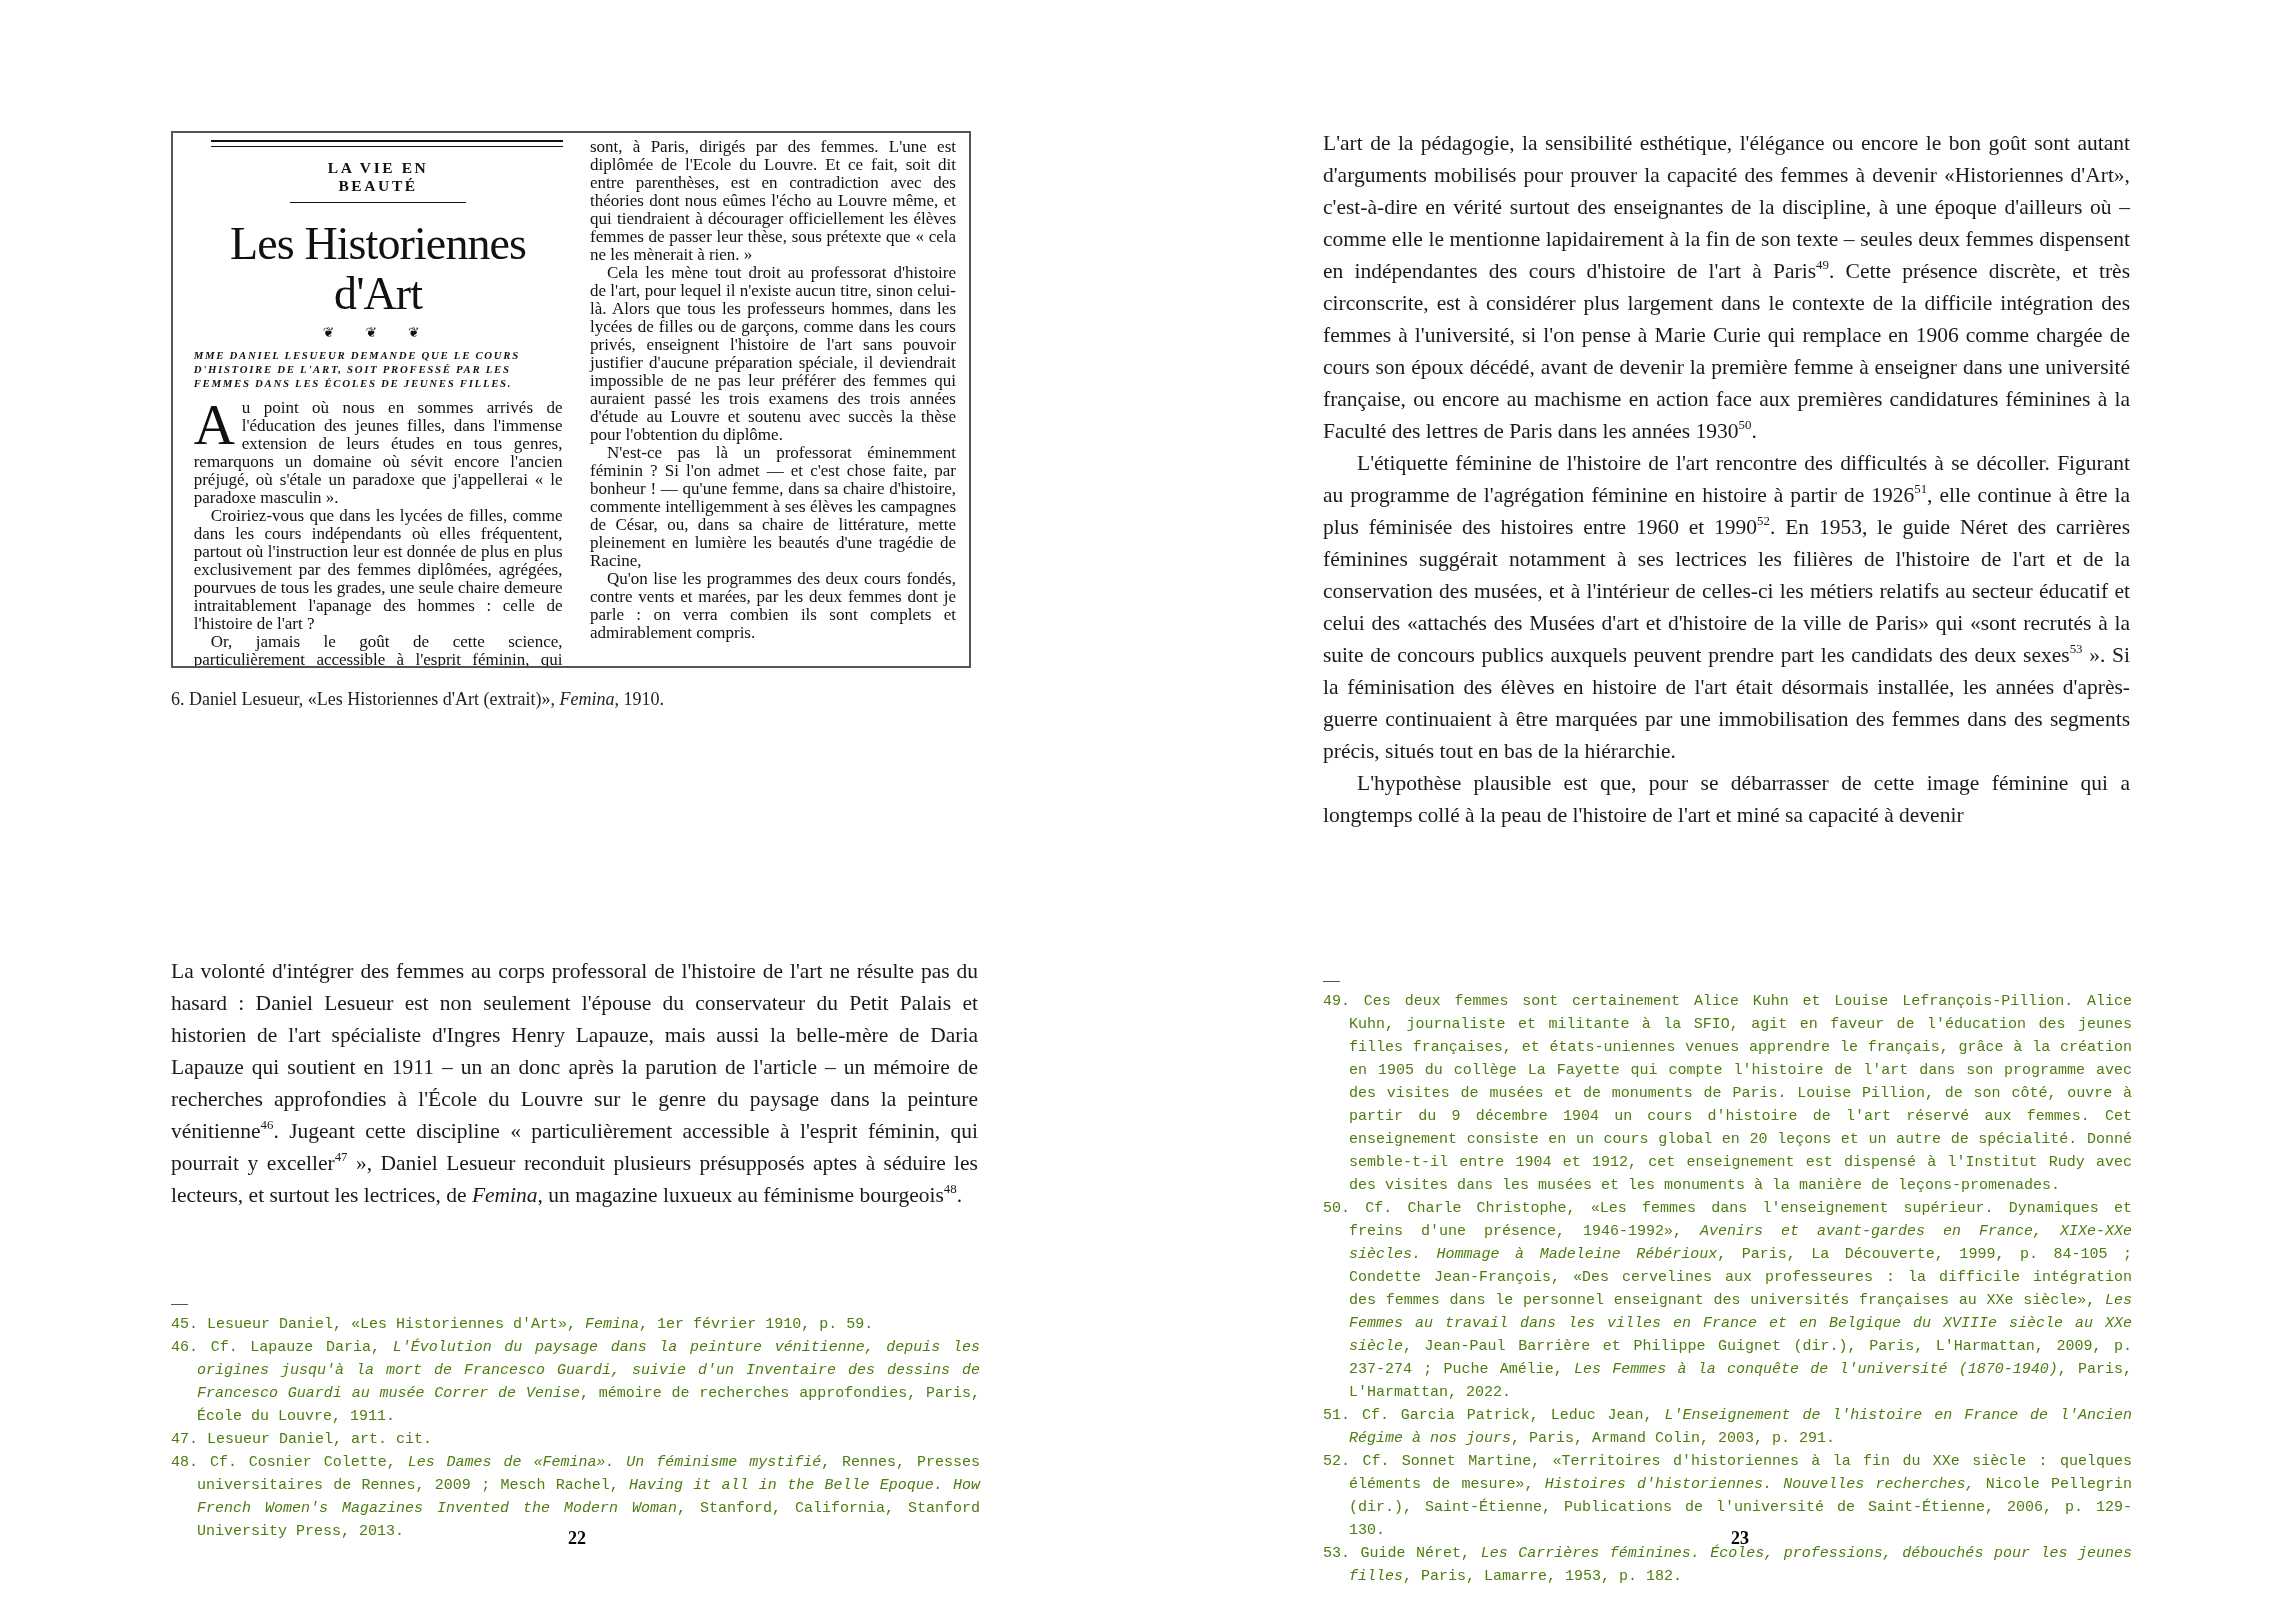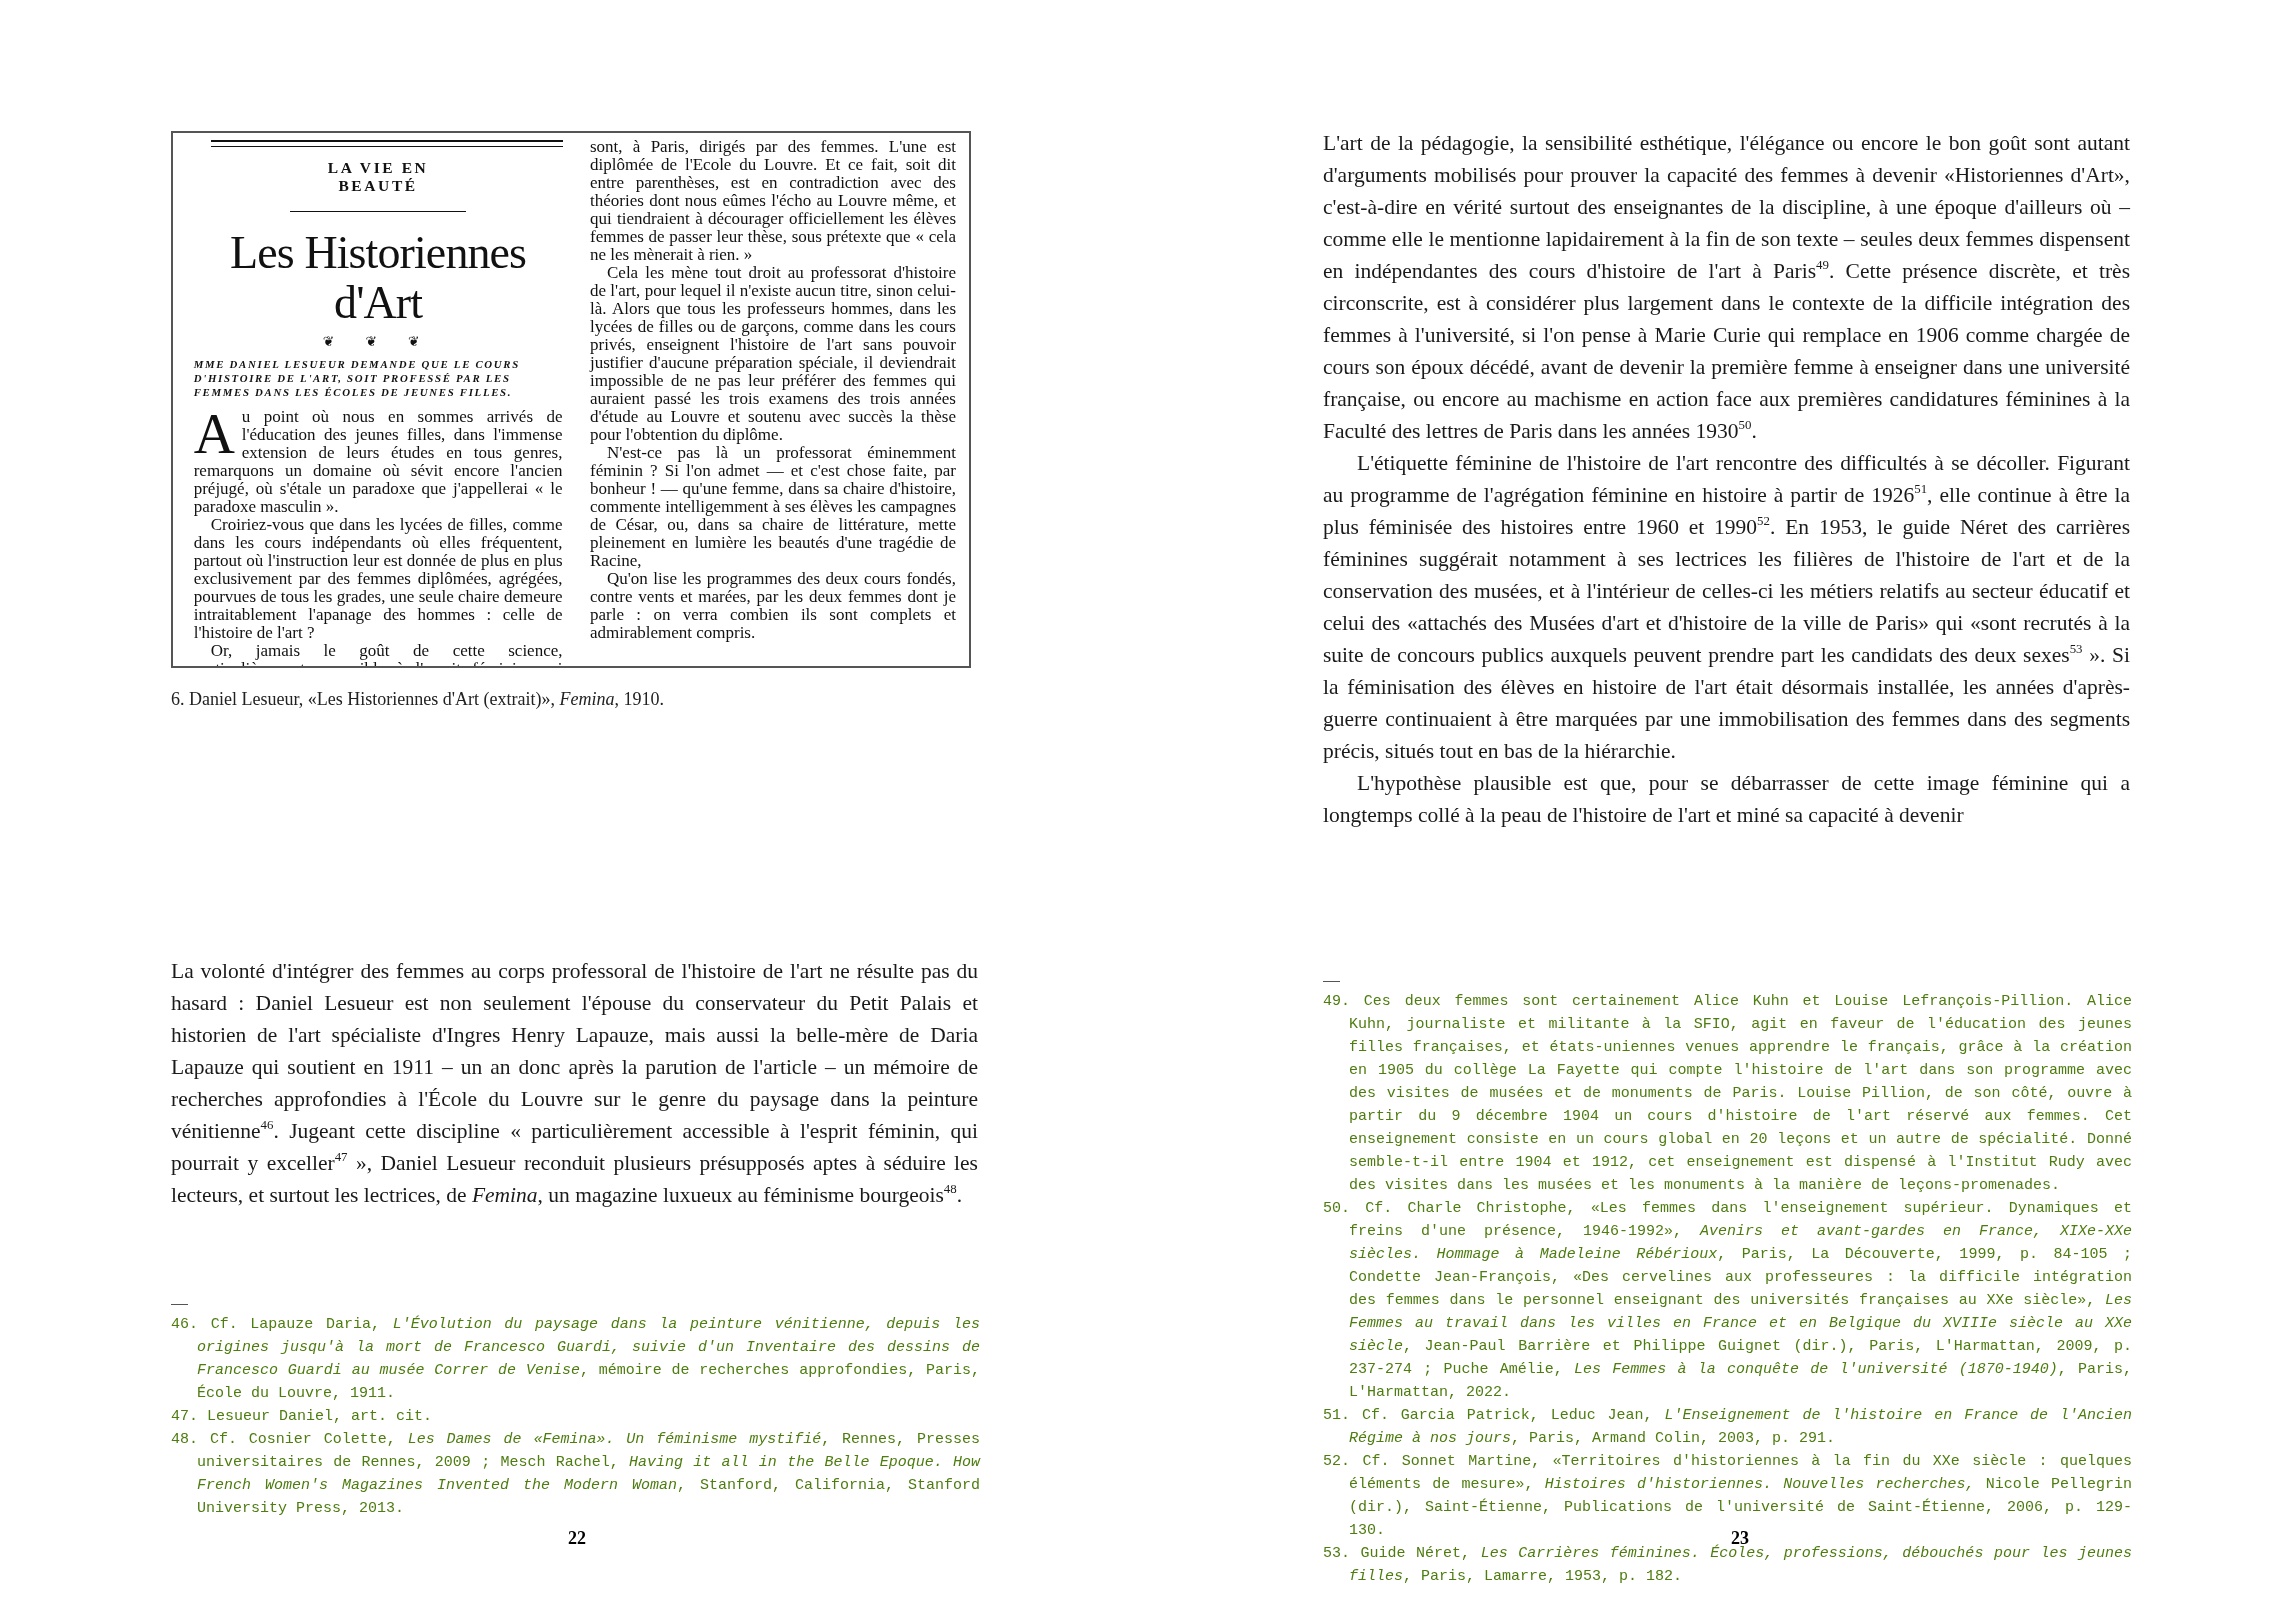--- a/index.html
+++ b/index.html
@@ -13,21 +13,21 @@
   .clipping {
     position: absolute; left: 171px; top: 131px; width: 800px; height: 537px;
     border: 2.6px solid #555; background: #fff; box-sizing: border-box;
     font-family: "Liberation Serif", "DejaVu Serif", serif; color: #111;
     overflow: hidden;
   }
   .clip-col { position: absolute; top: 0; bottom: 0; }
   .clip-col-left { left: 0; width: 405px; padding: 6.9px 15.5px 0 20.7px; box-sizing: border-box; }
   .clip-col-right { left: 405px; width: 390px; padding: 0 12px 0 12px; box-sizing: border-box; }
   .clip-rule-top { height: 4.3px; border-top: 2.6px solid #111; border-bottom: 0.9px solid #111; margin: 0 0 12px 17px; }
-  .clip-rubric { text-align: center; font-size: 15.5px; font-weight: bold; letter-spacing: 2.6px; margin: 0 auto 15.5px; width: 176px; border-bottom: 1.7px solid #111; padding-bottom: 16px; }
+  .clip-rubric { text-align: center; font-size: 15.5px; font-weight: bold; letter-spacing: 2.6px; margin: 0 auto 15.5px; width: 176px; border-bottom: 1.7px solid #111; padding-bottom: 7px; }
   .clip-title { text-align: center; font-size: 46px; line-height: 50px; margin: 0; letter-spacing: -0.9px; font-weight: normal; }
   .clip-ornament { text-align: center; font-size: 13.8px; letter-spacing: 13.8px; margin: 5.2px 0 8.6px; }
   .clip-subhead { font-size: 10.8px; font-weight: bold; font-style: italic; letter-spacing: 1.7px; line-height: 13.8px; text-transform: uppercase; margin-bottom: 8.6px; }
   .clip-body { font-size: 17px; line-height: 18px; text-align: justify; }
   .clip-body p { margin: 0; text-indent: 17px; }
   .clip-body p.first { text-indent: 0; }
   .dropcap { float: left; font-size: 57px; line-height: 48px; margin: 1.7px 6.9px 0 0; }
   .clip-col-right .clip-body { padding-top: 5px; }
 
   .caption { position: absolute; left: 171px; top: 689px; font-size: 18px; font-family: "Liberation Serif", serif; color: #222; }
@@ -87,20 +87,21 @@
     <span>6. Daniel Lesueur, «Les Historiennes d'Art (extrait)», </span><em>Femina</em><span>, 1910.</span>
   </div>
 
 
   <div class="body-text left-body">
     <p><span>La volonté d'intégrer des femmes au corps professoral de l'histoire de l'art ne résulte pas du hasard : Daniel Lesueur est non seulement l'épouse du conservateur du Petit Palais et historien de l'art spécialiste d'Ingres Henry Lapauze, mais aussi la belle-mère de Daria Lapauze qui soutient en 1911 – un an donc après la parution de l'article – un mémoire de recherches approfondies à l'École du Louvre sur le genre du paysage dans la peinture vénitienne</span><sup>46</sup><span>. Jugeant cette discipline « particulièrement accessible à l'esprit féminin, qui pourrait y exceller</span><sup>47</sup><span> », Daniel Lesueur reconduit plusieurs présupposés aptes à séduire les lecteurs, et surtout les lectrices, de </span><em>Femina</em><span>, un magazine luxueux au féminisme bourgeois</span><sup>48</sup><span>.</span></p>
   </div>
 
   <div class="fn-rule" style="left:171px; top:1304px;"></div>
   <div class="footnotes left-fn">
+    <p class="footnote"><span>45.</span><span> Lesueur Daniel, «Les Historiennes d'Art», </span><em>Femina</em><span>, 1er février 1910, p. 59.</span></p>
     <p class="footnote"><span>46.</span><span> Cf. Lapauze Daria, </span><em>L'Évolution du paysage dans la peinture vénitienne, depuis les origines jusqu'à la mort de Francesco Guardi, suivie d'un Inventaire des dessins de Francesco Guardi au musée Correr de Venise</em><span>, mémoire de recherches approfondies, Paris, École du Louvre, 1911.</span></p>
     <p class="footnote"><span>47.</span><span> Lesueur Daniel, art. cit.</span></p>
     <p class="footnote"><span>48.</span><span> Cf. Cosnier Colette, </span><em>Les Dames de «Femina». Un féminisme mystifié</em><span>, Rennes, Presses universitaires de Rennes, 2009 ; Mesch Rachel, </span><em>Having it all in the Belle Epoque. How French Women's Magazines Invented the Modern Woman</em><span>, Stanford, California, Stanford University Press, 2013.</span></p>
   </div>
 
   <div class="folio folio-left">22</div>
 </div>
 
 <div class="page page-right"></div>
 

